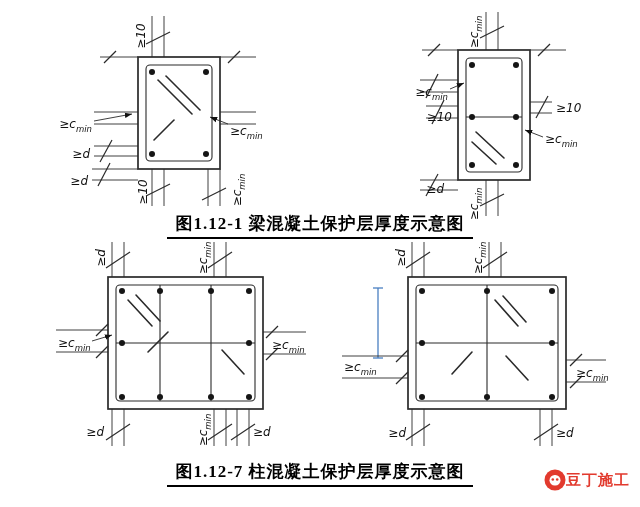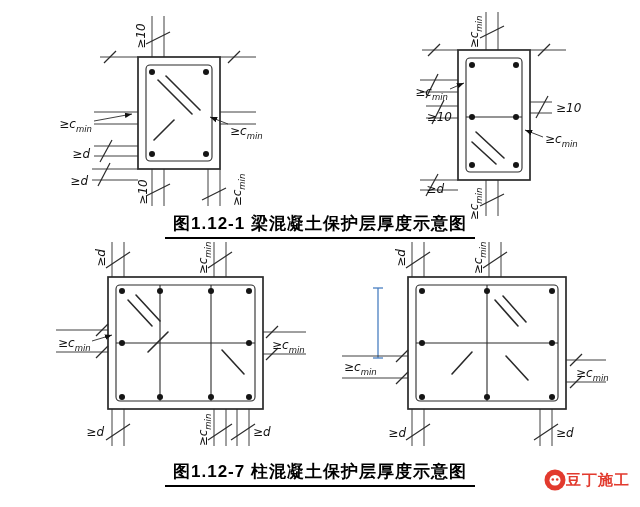--- a/index.html
+++ b/index.html
@@ -14,21 +14,21 @@
   .i   {fill:none;stroke:var(--line,#2a2a2a);stroke-width:1.1;}
   .x   {stroke:var(--line,#2a2a2a);stroke-width:0.9;}
   .tick{stroke:var(--line,#2a2a2a);stroke-width:1.2;}
   .bar {stroke:var(--line,#2a2a2a);stroke-width:1.6;stroke-linecap:round;}
   .dot {fill:#151515;}
   .blue{stroke:var(--accent-blue,#4a7fc1);stroke-width:1.3;fill:none;}
   .lbl {font:italic 12px "DejaVu Sans",sans-serif;fill:#111;}
   .sub {font-size:8.5px;}
   
   .caption{
-    position:absolute;left:0;width:100%;text-align:center;
+    position:absolute;left:0;width:100%;text-align:center;font-family:Liberation Serif, serif;
   }
   .caption span{
     display:inline-block;
     font-weight:bold;font-size:17px;letter-spacing:1px;color:#000;
     border-bottom:2.5px solid #000;padding:0 8px 2px 8px;
   }
   
   .logo{
     position:absolute;right:10px;top:469px;
     display:flex;align-items:center;

